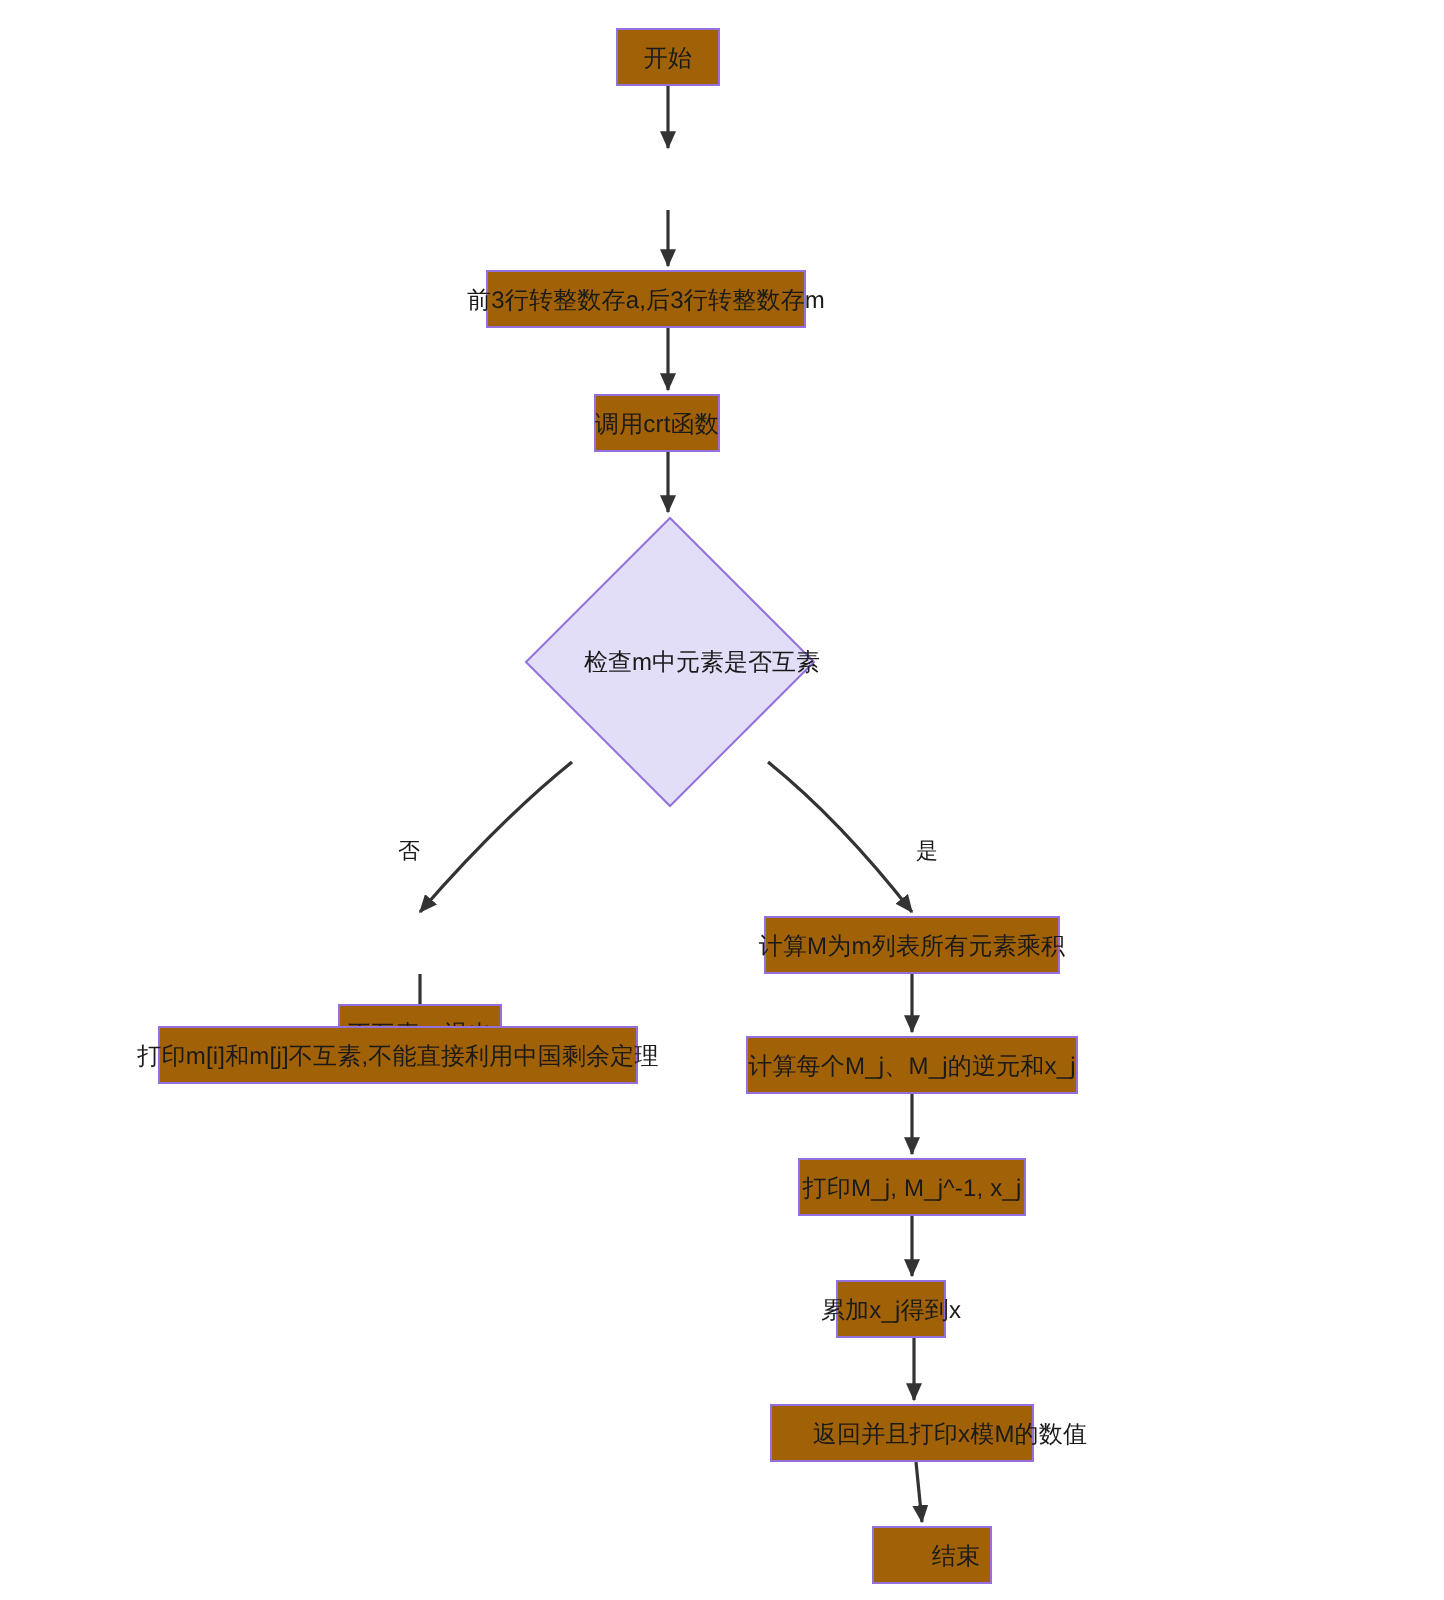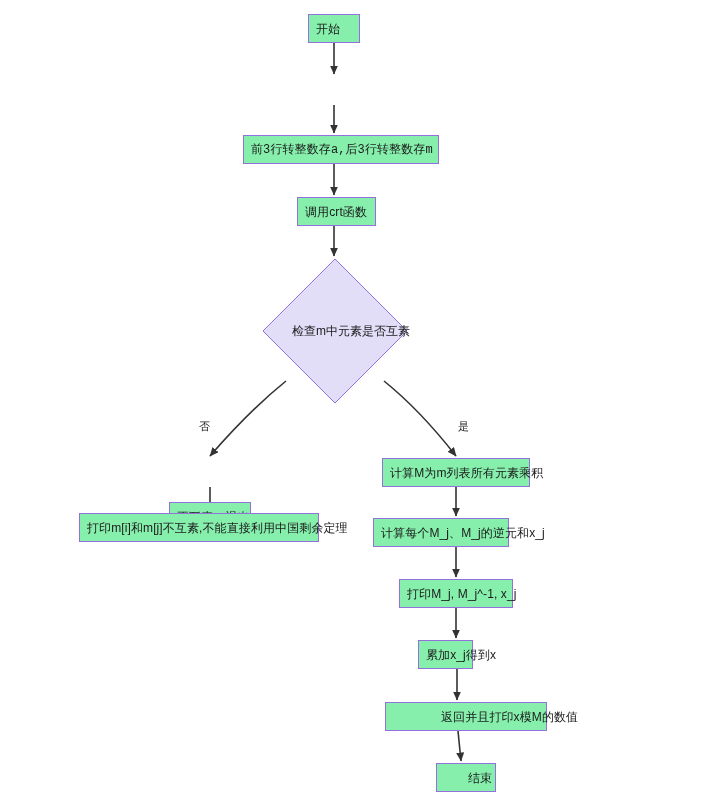--- a/index.html
+++ b/index.html
@@ -26,24 +26,25 @@
     position: absolute;
     left: 0;
     top: 0;
     width: 722px;
     height: 800px;
     pointer-events: none;
   }
   .node {
     position: absolute;
     box-sizing: border-box;
-    background: #86efac;
+    background: #a16207;
     border: 1px solid #9370DB;
     display: flex;
     align-items: center;
+    justify-content: center;
     color: #1a1a1a;
     font-size: 12px;
     line-height: 1;
     white-space: nowrap;
     letter-spacing: 0.1px;
   }
   .node-label {
     display: block;
     padding: 0 7px;
   }
@@ -103,25 +104,25 @@
       <path d="M 457 669 L 457 700"></path>
       <path d="M 458 731 L 461 761"></path>
     </g>
   </svg>
 
   <div class="node" style="left:308px;top:14px;width:52px;height:29px;">
     <span class="node-label">开始</span>
   </div>
 
 
-  <div class="node" style="left:243px;top:135px;width:196px;height:29px;font-family:Liberation Mono, monospace;">
+  <div class="node" style="left:243px;top:135px;width:160px;height:29px;">
     <span class="node-label">前3行转整数存a,后3行转整数存m</span>
   </div>
 
-  <div class="node" style="left:297px;top:197px;width:79px;height:29px;">
+  <div class="node" style="left:297px;top:197px;width:63px;height:29px;">
     <span class="node-label">调用crt函数</span>
   </div>
 
   <div class="diamond-wrap" style="left:262px;top:258px;width:146px;height:146px;">
     <svg class="diamond-shape" viewBox="0 0 146 146" preserveAspectRatio="none">
       <polygon points="73,1 145,73 73,145 1,73" fill="#E2DEF8" stroke="#9370DB" stroke-width="1"></polygon>
     </svg>
     <span class="diamond-text">检查m中元素是否互素</span>
   </div>
 
@@ -130,33 +131,33 @@
   </div>
 
   <div class="node" style="left:79px;top:513px;width:240px;height:29px;">
     <span class="node-label">打印m[i]和m[j]不互素,不能直接利用中国剩余定理</span>
   </div>
 
   <div class="node" style="left:382px;top:458px;width:148px;height:29px;">
     <span class="node-label">计算M为m列表所有元素乘积</span>
   </div>
 
-  <div class="node" style="left:373px;top:518px;width:136px;height:29px;">
+  <div class="node" style="left:373px;top:518px;width:166px;height:29px;">
     <span class="node-label">计算每个M_j、M_j的逆元和x_j</span>
   </div>
 
   <div class="node" style="left:399px;top:579px;width:114px;height:29px;">
     <span class="node-label">打印M_j, M_j^-1, x_j</span>
   </div>
 
   <div class="node" style="left:418px;top:640px;width:55px;height:29px;">
     <span class="node-label">累加x_j得到x</span>
   </div>
 
-  <div class="node" style="left:385px;top:702px;width:162px;height:29px;padding-left:48px;">
+  <div class="node" style="left:385px;top:702px;width:132px;height:29px;padding-left:48px;">
     <span class="node-label">返回并且打印x模M的数值</span>
   </div>
 
   <div class="node" style="left:436px;top:763px;width:60px;height:29px;padding-left:24px;">
     <span class="node-label">结束</span>
   </div>
 
   <div class="edge-label" style="left:198px;top:421px;">否</div>
   <div class="edge-label" style="left:457px;top:421px;">是</div>
 

